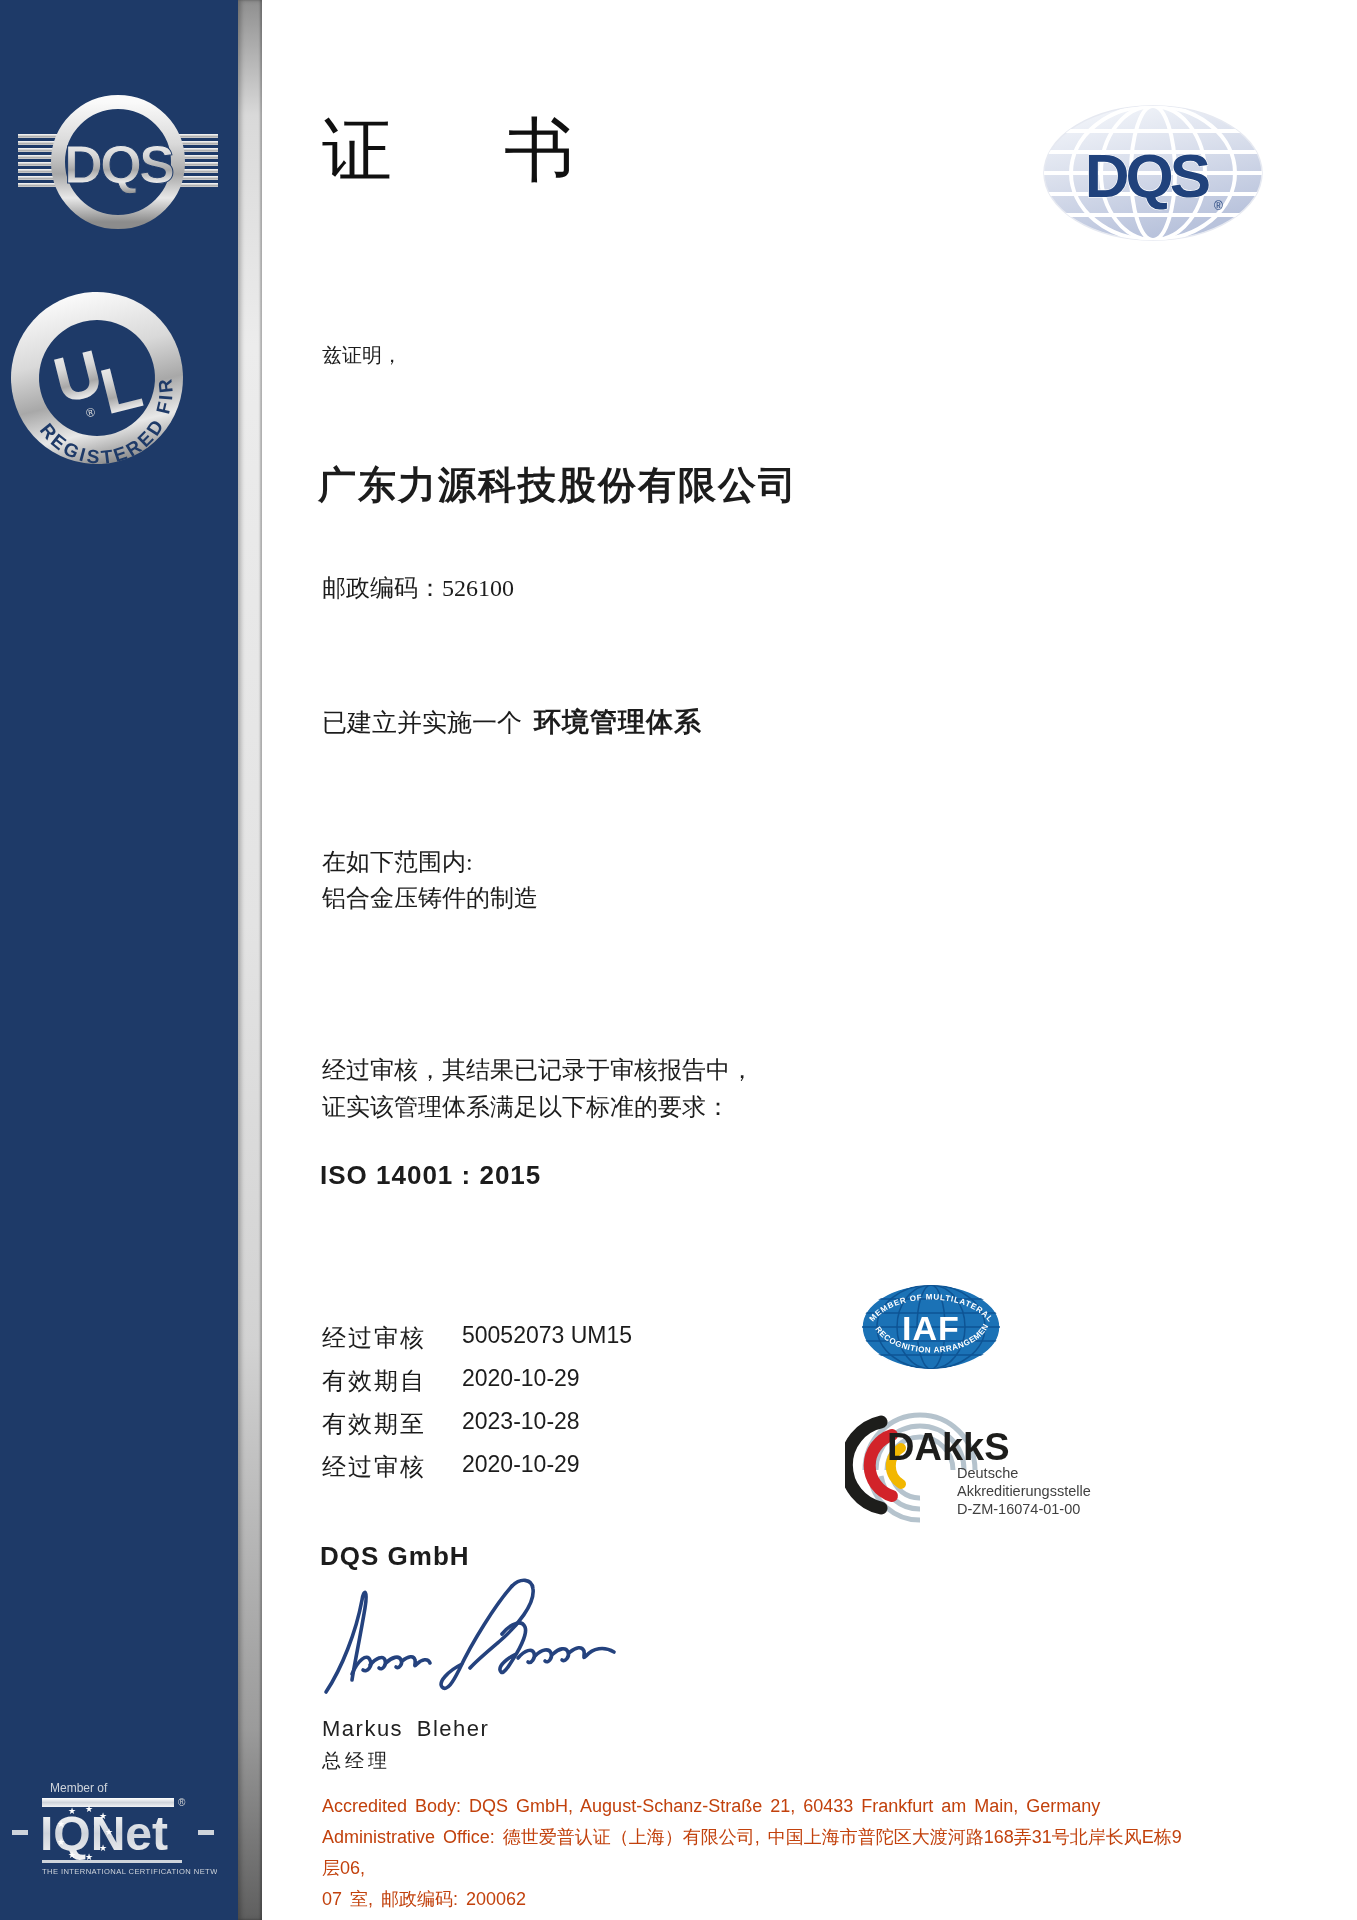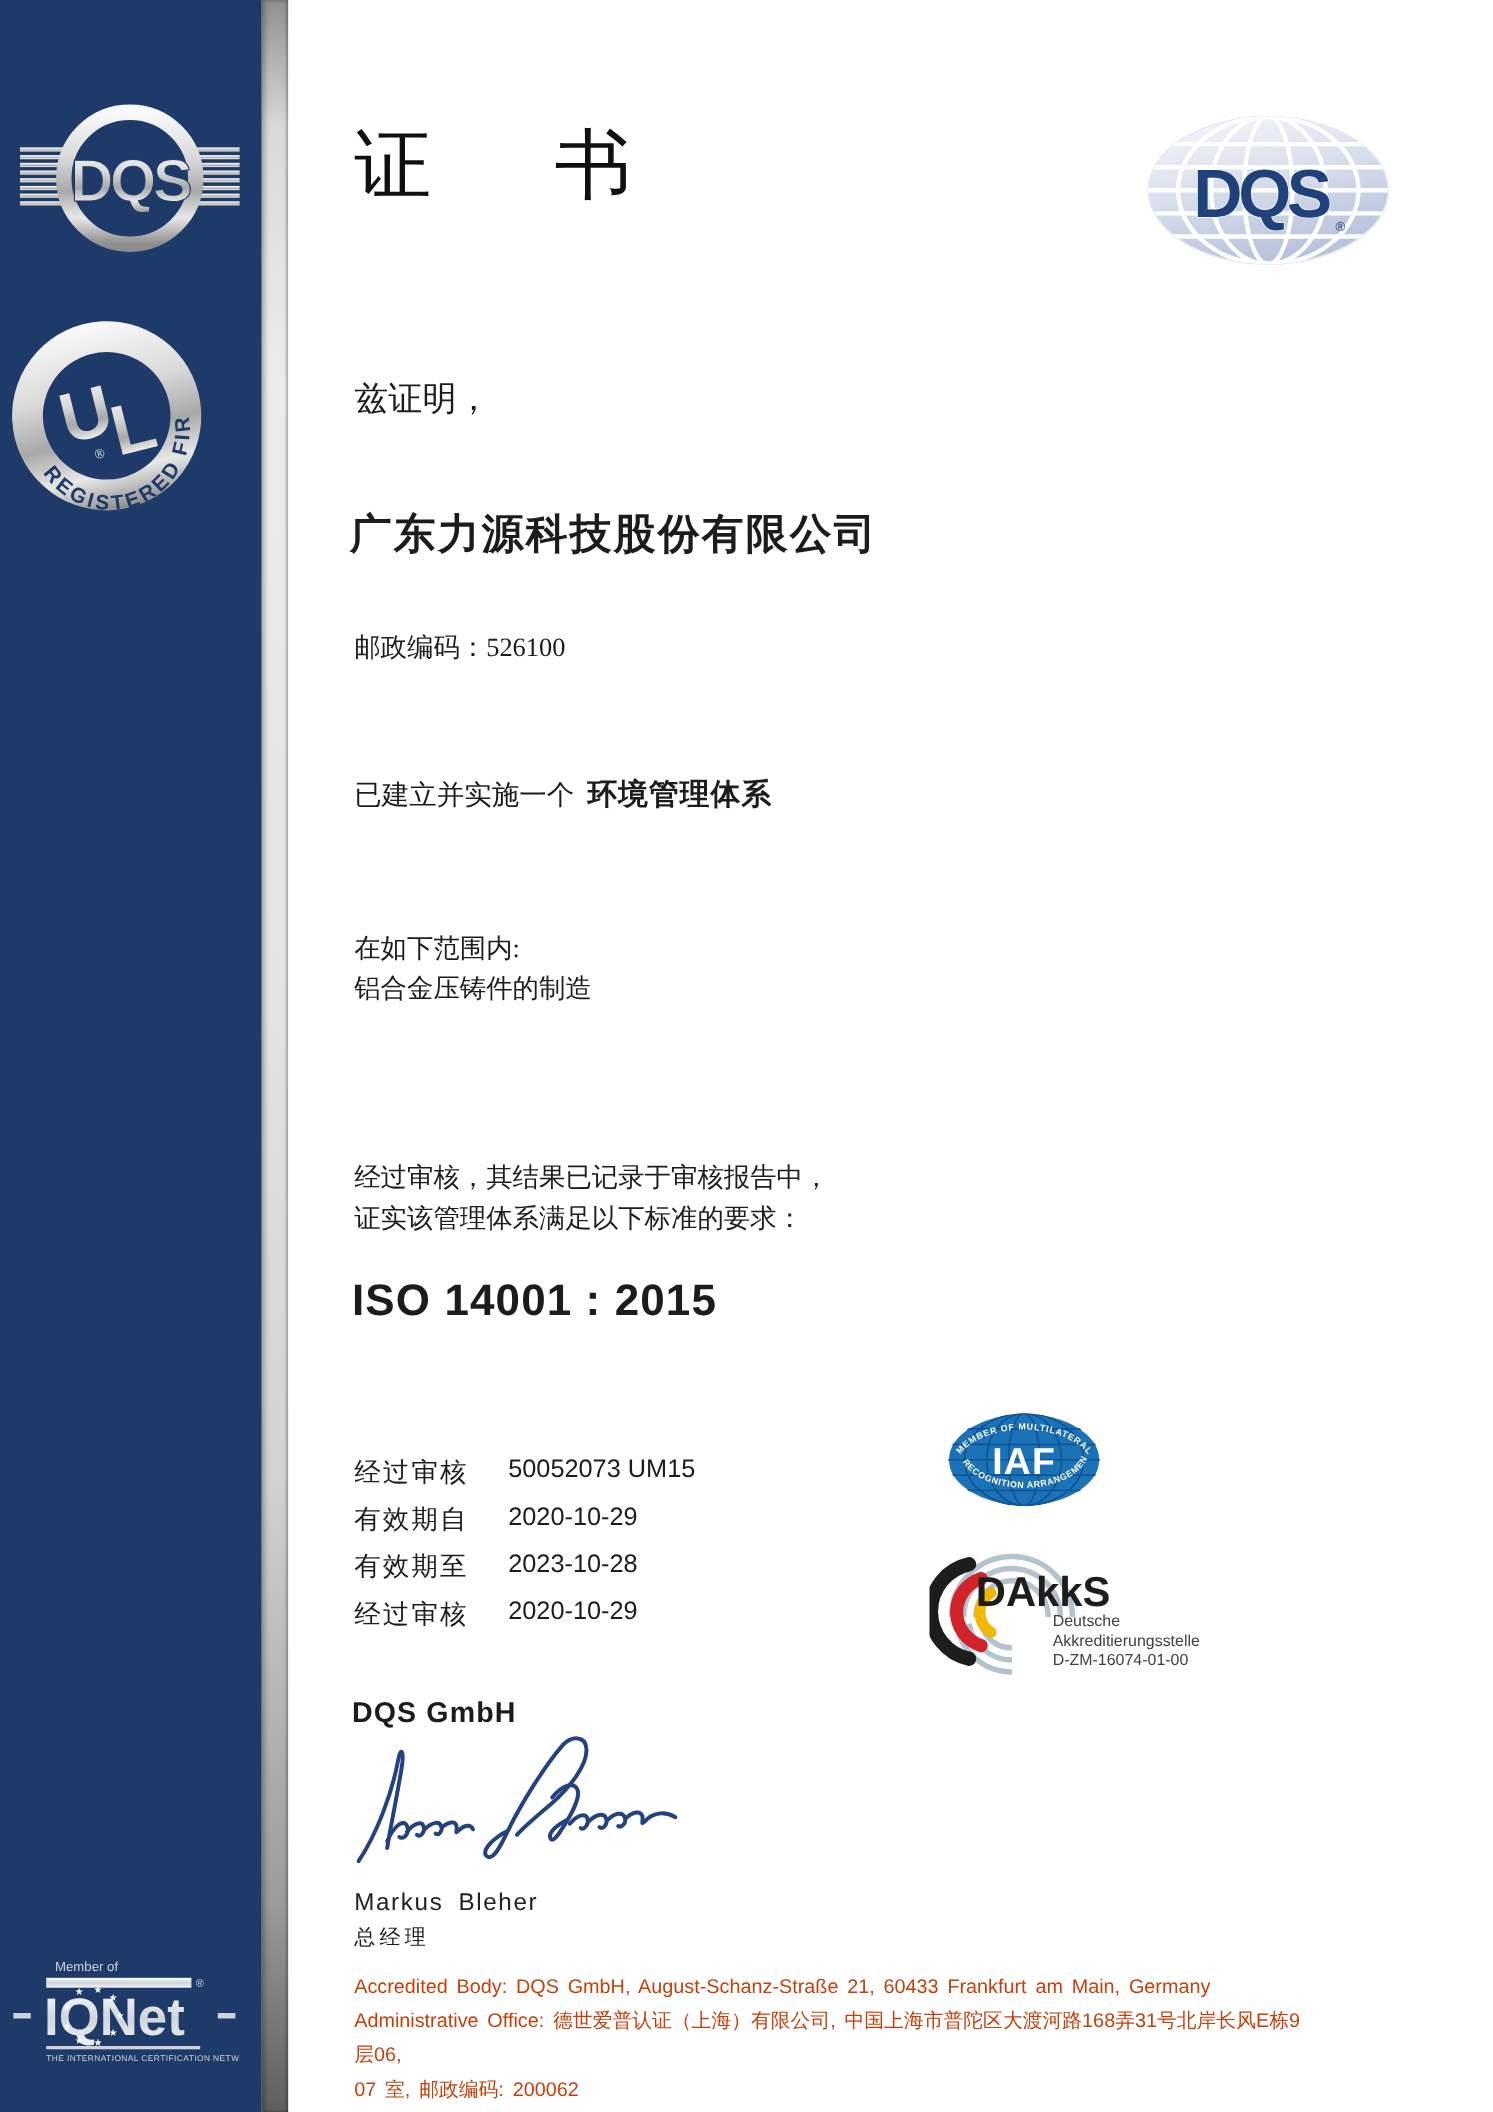--- a/index.html
+++ b/index.html
@@ -8,31 +8,31 @@
   .abs{position:absolute;}
   
   #sidebar{left:0;top:0;width:238px;height:1920px;background:#1e3a68;}
   #strip{left:238px;top:0;width:24px;height:1920px;
          background:linear-gradient(180deg,#8f8f8f 0%,#d9d9d9 6%,#ececec 18%,#e3e3e3 48%,#d2d2d2 70%,#9b9b9b 90%,#5f5f5f 100%);
          box-shadow:inset 3px 0 4px rgba(0,0,0,.25), inset -2px 0 2px rgba(0,0,0,.25);}
   
   .serif{font-family:"Liberation Serif","DejaVu Serif",serif;}
   .sans{font-family:"Liberation Sans","DejaVu Sans",sans-serif;}
   #title{left:322px;top:104px;display:flex;gap:112px;font-size:70px;color:#101010;}
-  #intro{left:322px;top:342px;font-size:31px;}
+  #intro{left:322px;top:342px;font-size:20px;}
   #company{left:318px;top:460px;font-size:38px;font-weight:bold;letter-spacing:2px;}
   #addr1{left:322px;top:534px;font-size:24px;}
   #addr2{left:322px;top:572px;font-size:24px;}
   #ems{left:322px;top:704px;font-size:25px;}
   #ems b{font-size:27px;letter-spacing:1px;margin-left:12px;}
   #scopeLabel{left:322px;top:846px;font-size:24px;}
   #scopeText{left:322px;top:882px;font-size:24px;}
   #audit1{left:322px;top:1054px;font-size:24px;}
   #audit2{left:322px;top:1091px;font-size:24px;}
-  #standard{left:320px;top:1160px;font-size:40px;font-weight:bold;letter-spacing:1px;}
+  #standard{left:320px;top:1160px;font-size:26px;font-weight:bold;letter-spacing:1px;}
   .drow{position:absolute;left:322px;font-size:24px;}
   .drow .lbl{display:inline-block;width:140px;letter-spacing:2px;}
   .drow .val{position:absolute;left:140px;top:0;font-size:23px;white-space:nowrap;}
   #issuer{left:320px;top:1541px;font-size:26px;font-weight:bold;letter-spacing:1px;}
   #signerName{left:322px;top:1716px;font-size:22px;letter-spacing:1.5px;word-spacing:6px;color:#222;}
   #signerTitle{left:322px;top:1748px;font-size:19px;letter-spacing:4px;}
   #footer{left:322px;top:1791px;width:860px;font-size:18px;line-height:31px;word-spacing:3px;color:#c2410c;}
   svg text{font-family:"Liberation Sans","DejaVu Sans",sans-serif;}
 </style>
 </head>

